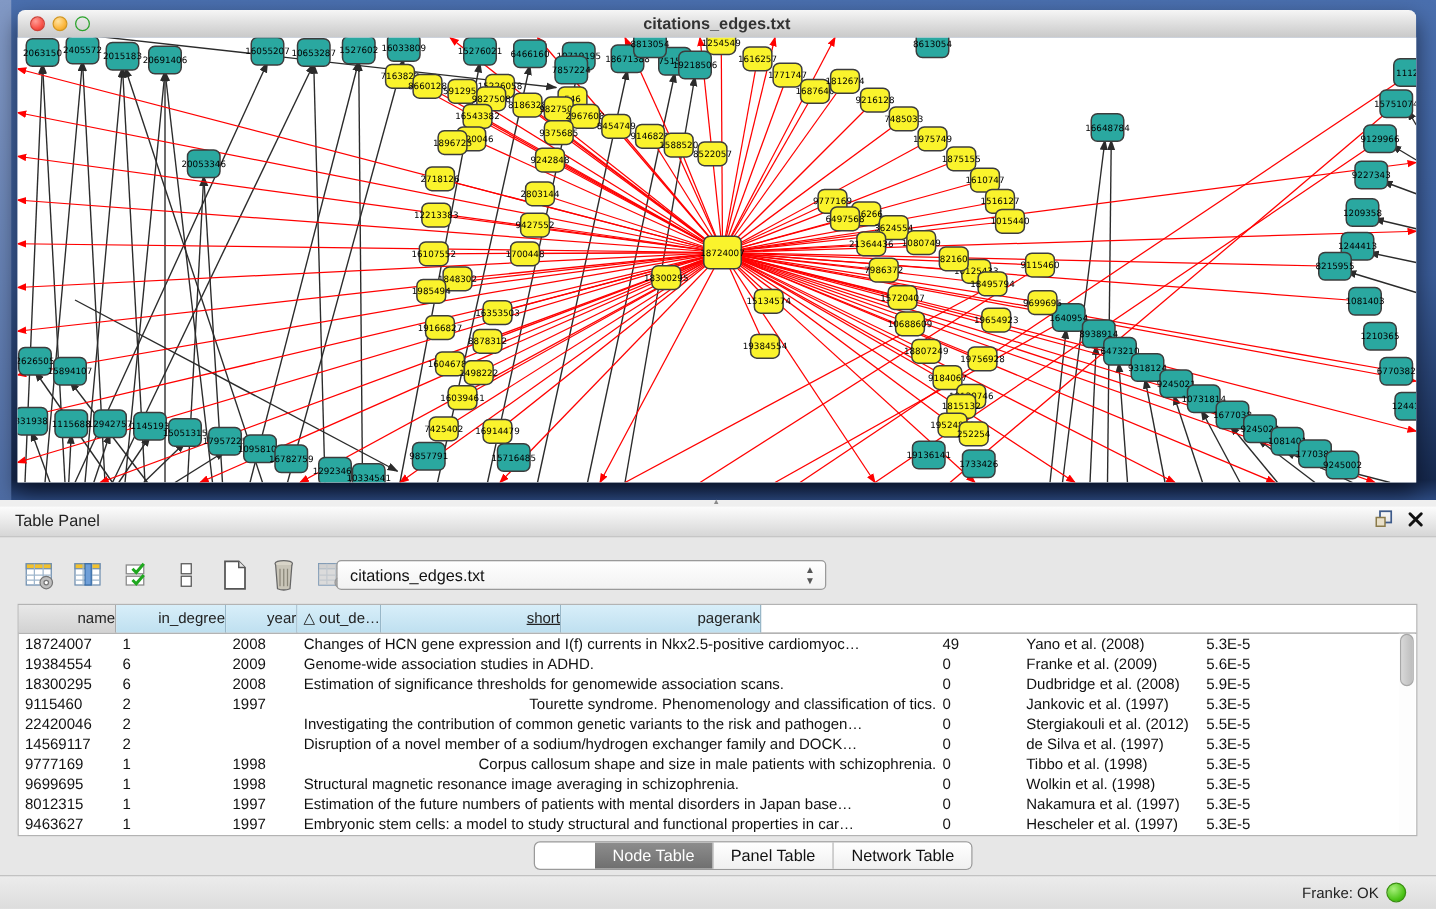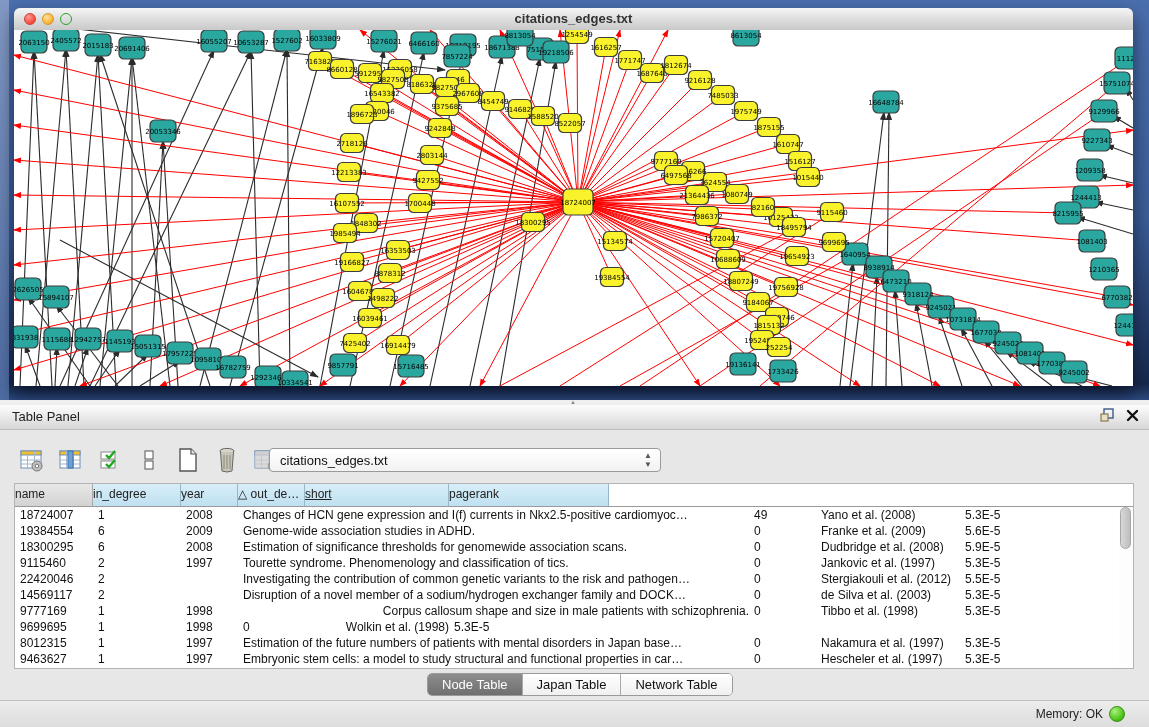--- a/index.html
+++ b/index.html
@@ -34,34 +34,34 @@
   
   #tp-toolbar{position:absolute;left:18px;top:14px;height:32px;display:flex;align-items:center;gap:11px;}
   .tbicon{width:28px;height:28px;display:flex;align-items:center;justify-content:center;}
   #tp-dropdown{position:absolute;left:269px;top:18px;width:392px;height:24px;background:linear-gradient(180deg,#ffffff,#f2f2f2);
     border:1px solid #9a9a9a;border-radius:4px;box-sizing:border-box;}
   #tp-dropdown .ddval{position:absolute;left:10px;top:4px;font-size:13px;color:#111;}
   #tp-dropdown .stepper{position:absolute;right:8px;top:2px;font-size:8px;color:#555;line-height:9px;text-align:center;}
   
   #table-wrap{position:absolute;left:14px;top:53px;width:1120px;height:186px;background:#fff;border:1px solid #b3b3b3;box-sizing:border-box;}
   #thead{display:flex;height:22px;border-bottom:1px solid #9a9a9a;}
-  .hcell{box-sizing:border-box;height:22px;font-size:12px;color:#222;text-align:left;line-height:21px;
+  .hcell{box-sizing:border-box;height:22px;font-size:12px;color:#222;text-align:right;line-height:21px;
     border-right:1px solid #98b7c8;background:linear-gradient(180deg,#d8eef9,#bfe0f0);overflow:hidden;white-space:nowrap;}
   .hcell.gray{background:linear-gradient(180deg,#e8e8e8,#d2d2d2);border-right:1px solid #aaa;}
   #tbody .trow{display:flex;height:16px;line-height:16px;font-size:12px;color:#111;}
   .tcell{box-sizing:border-box;padding-left:5px;overflow:hidden;white-space:nowrap;text-overflow:clip;}
   #vscroll{position:absolute;right:1px;top:23px;width:13px;height:161px;background:#fdfdfd;}
   #vthumb{position:absolute;left:1px;top:0px;width:11px;height:42px;background:linear-gradient(90deg,#d8d8d8,#bdbdbd);
     border:1px solid #a7a7a7;border-radius:6px;box-sizing:border-box;}
   
   #table-tabs{position:absolute;left:427px;top:243px;height:21px;display:flex;border:1px solid #9a9a9a;border-radius:5px;overflow:hidden;background:#fff;}
   .seg{height:21px;line-height:21px;font-size:13px;padding:0 14px;color:#111;background:linear-gradient(180deg,#ffffff,#f0f0f0);
     border-right:1px solid #aaa;}
   .seg:last-child{border-right:none;}
-  .seg.sel{background:linear-gradient(180deg,#8d8d8d,#6f6f6f);color:#fff;}
+  .seg.sel{background:linear-gradient(180deg,#8d8d8d,#6f6f6f);color:#fff;margin-left:48px;}
   
   #status-bar{position:absolute;left:0;top:700px;width:1149px;height:27px;background:linear-gradient(180deg,#ececec,#dcdcdc);
     border-top:1px solid #c2c2c2;}
   #mem-label{position:absolute;right:46px;top:6px;font-size:12px;color:#222;}
   #mem-led{position:absolute;right:24px;top:5px;width:14px;height:14px;border-radius:50%;
     background:radial-gradient(circle at 35% 30%,#a8f07c,#4cc417 65%,#2f9410);border:1px solid #3a8f12;}
 </style>
 </head>
 <body>
 
@@ -887,58 +887,59 @@
           <div class="tcell" style="width: 57px;">2008</div>
           <div class="tcell" style="width: 511px;">Estimation of significance thresholds for genomewide association scans.</div>
           <div class="tcell" style="width: 67px;">0</div>
           <div class="tcell" style="width: 144px;">Dudbridge et al. (2008)</div>
           <div class="tcell" style="width: 160px;">5.9E-5</div>
         </div>
         <div class="trow">
           <div class="tcell" style="width: 78px;">9115460</div>
           <div class="tcell" style="width: 88px;">2</div>
           <div class="tcell" style="width: 57px;">1997</div>
-          <div class="tcell" style="width: 511px;">Tourette syndrome. Phenomenology and classification of tics.</div>
+          <div class="tcell" style="width: 511px; text-align: right;">Tourette syndrome. Phenomenology and classification of tics.</div>
           <div class="tcell" style="width: 67px;">0</div>
           <div class="tcell" style="width: 144px;">Jankovic et al. (1997)</div>
           <div class="tcell" style="width: 160px;">5.3E-5</div>
         </div>
         <div class="trow">
           <div class="tcell" style="width: 78px;">22420046</div>
           <div class="tcell" style="width: 88px;">2</div>
           <div class="tcell" style="width: 57px; margin-top: 44px;">2012</div>
           <div class="tcell" style="width: 511px;">Investigating the contribution of common genetic variants to the risk and pathogen…</div>
           <div class="tcell" style="width: 67px;">0</div>
           <div class="tcell" style="width: 144px;">Stergiakouli et al. (2012)</div>
           <div class="tcell" style="width: 160px;">5.5E-5</div>
         </div>
         <div class="trow">
           <div class="tcell" style="width: 78px;">14569117</div>
           <div class="tcell" style="width: 88px;">2</div>
           <div class="tcell" style="width: 57px; margin-top: 20px;">2003</div>
           <div class="tcell" style="width: 511px;">Disruption of a novel member of a sodium/hydrogen exchanger family and DOCK…</div>
           <div class="tcell" style="width: 67px;">0</div>
-          <div class="tcell" style="width: 144px;">de Silva et al. (2003)</div>
+          <div class="tcell" style="width: 144px;">de Silva et al. (1997)</div>
           <div class="tcell" style="width: 160px;">5.3E-5</div>
         </div>
         <div class="trow">
           <div class="tcell" style="width: 78px;">9777169</div>
           <div class="tcell" style="width: 88px;">1</div>
           <div class="tcell" style="width: 57px;">1998</div>
           <div class="tcell" style="width: 511px; text-align: right;">Corpus callosum shape and size in male patients with schizophrenia.</div>
           <div class="tcell" style="width: 67px;">0</div>
           <div class="tcell" style="width: 144px;">Tibbo et al. (1998)</div>
           <div class="tcell" style="width: 160px;">5.3E-5</div>
         </div>
         <div class="trow">
           <div class="tcell" style="width: 78px;">9699695</div>
           <div class="tcell" style="width: 88px;">1</div>
           <div class="tcell" style="width: 57px;">1998</div>
+          <div class="tcell" style="width: 511px;">Structural magnetic resonance image averaging in schizophrenia.</div>
           <div class="tcell" style="width: 67px;">0</div>
-          <div class="tcell" style="width: 144px; text-align: right;">Wolkin et al. (1998)</div>
+          <div class="tcell" style="width: 144px;">Wolkin et al. (1998)</div>
           <div class="tcell" style="width: 160px;">5.3E-5</div>
         </div>
         <div class="trow">
           <div class="tcell" style="width: 78px;">8012315</div>
           <div class="tcell" style="width: 88px;">1</div>
           <div class="tcell" style="width: 57px;">1997</div>
           <div class="tcell" style="width: 511px;">Estimation of the future numbers of patients with mental disorders in Japan base…</div>
           <div class="tcell" style="width: 67px;">0</div>
           <div class="tcell" style="width: 144px;">Nakamura et al. (1997)</div>
           <div class="tcell" style="width: 160px;">5.3E-5</div>
@@ -953,21 +954,21 @@
           <div class="tcell" style="width: 160px;">5.3E-5</div>
         </div>
       </div>
     <div id="vscroll">
       <div id="vthumb"></div>
     </div>
   </div>
 
   <div id="table-tabs">
       <span class="seg sel">Node Table</span>
-      <span class="seg">Japan Table</span>
+      <span class="seg">Panel Table</span>
       <span class="seg">Network Table</span>
     </div>
 </div>
 
 <div id="status-bar">
-  <span id="mem-label">Memory: OK</span>
+  <span id="mem-label">Franke: OK</span>
   <span id="mem-led"></span>
 </div>
 
 </body></html>

